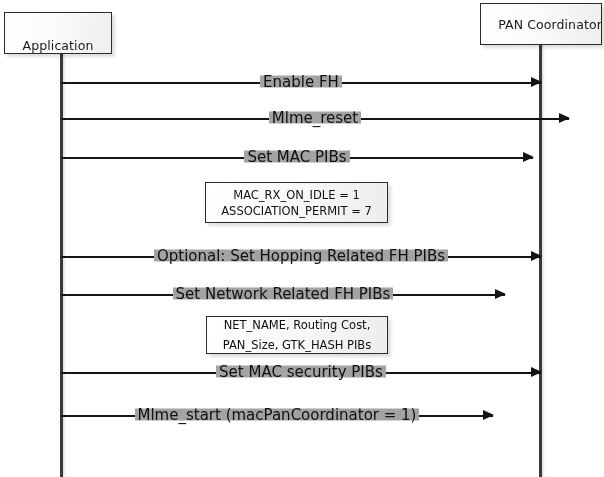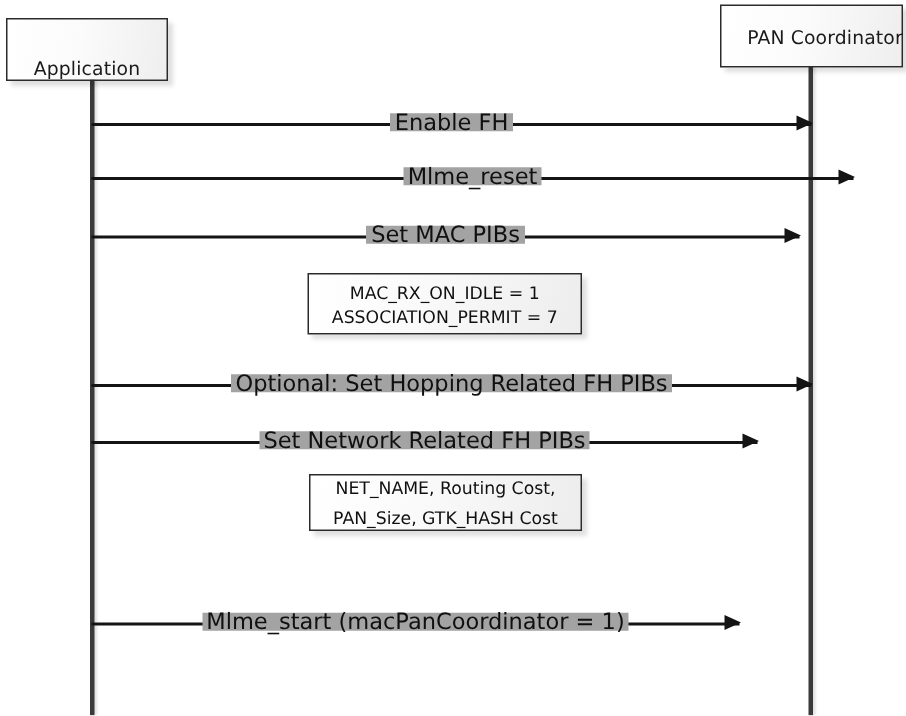--- a/index.html
+++ b/index.html
@@ -142,23 +142,28 @@
   </div>
 
   <div class="message" style="left:61px; top:287px; width:444px;">
     <div class="msg-line"></div>
     <span class="msg-label">Set Network Related FH PIBs</span>
     <span class="arrowhead"></span>
   </div>
 
   <div class="note-box" style="left:206px; top:316px; width:182px; height:38px;justify-content:space-between;">
     <span class="note-line">NET_NAME, Routing Cost,</span>
-    <span class="note-line">PAN_Size, GTK_HASH Cost</span>
+    <span class="note-line">PAN_Size, GTK_HASH PIBs</span>
   </div>
 
+  <div class="message" style="left:61px; top:365px; width:480px;">
+    <div class="msg-line"></div>
+    <span class="msg-label">Set MAC security  PIBs</span>
+    <span class="arrowhead"></span>
+  </div>
 
   <div class="message" style="left:61px; top:408px; width:432px;">
     <div class="msg-line"></div>
     <span class="msg-label">Mlme_start (macPanCoordinator = 1)</span>
     <span class="arrowhead"></span>
   </div>
 
 </div>
 
 </body></html>

